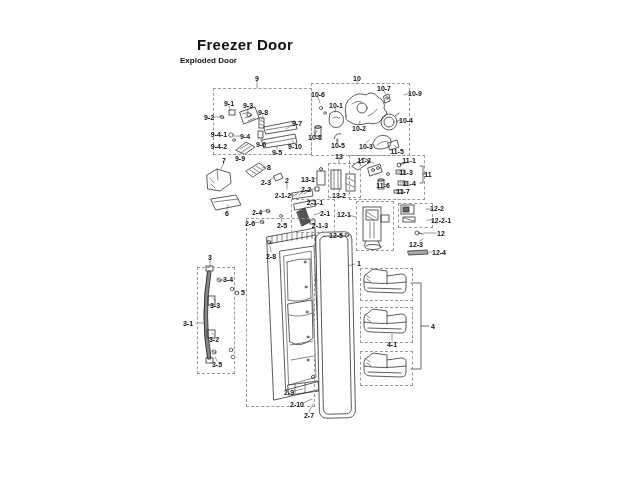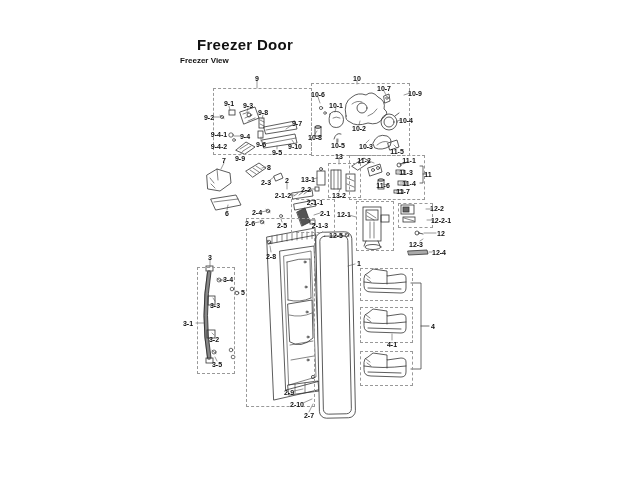--- a/index.html
+++ b/index.html
@@ -12,21 +12,21 @@
   #artwork{position:absolute;left:0;top:0;}
   .gbox{position:absolute;border:1px dashed #999;}
   .plabel{position:absolute;transform:translate(-50%,-50%);font-size:7px;font-weight:bold;
           color:#111;white-space:nowrap;line-height:1;}
 </style>
 </head>
 <body>
 
 <div id="canvas">
   <div id="title">Freezer Door</div>
-  <div id="subtitle">Freezer View</div>
+  <div id="subtitle">Exploded Door</div>
 
   <svg id="artwork" width="640" height="480" viewBox="0 0 640 480" fill="none" stroke="#333" stroke-width="0.8" stroke-linecap="round">
     <defs>
       <g id="bin">
         <path d="M3,12 Q3,8 7,7 L12,3 L26,5 L26,10 L40,8 Q45,8 45,12 L45,22 Q45,27 40,27 L10,26 Q3,26 3,20 Z"></path>
         <path d="M26,10 L26,18"></path>
         <path d="M3,16 Q20,19 45,16"></path>
         <path d="M7,22 L40,23"></path>
         <path d="M5,9 L9,12 M6,13 L10,16" stroke-width="0.6"></path>
       </g>

